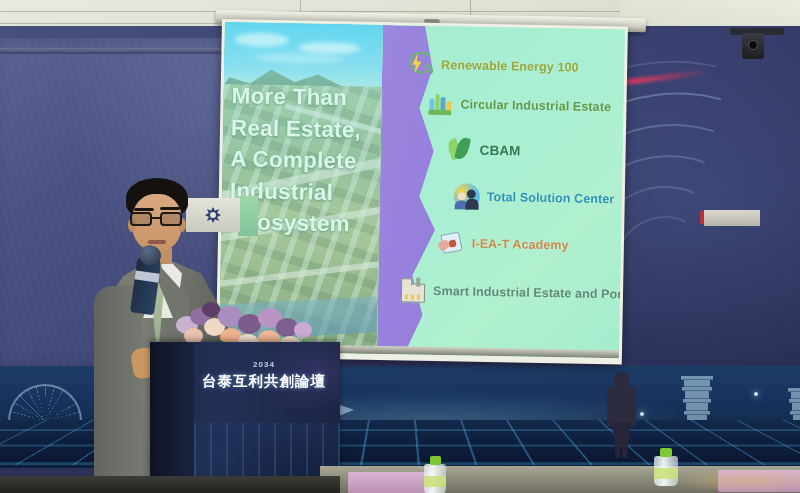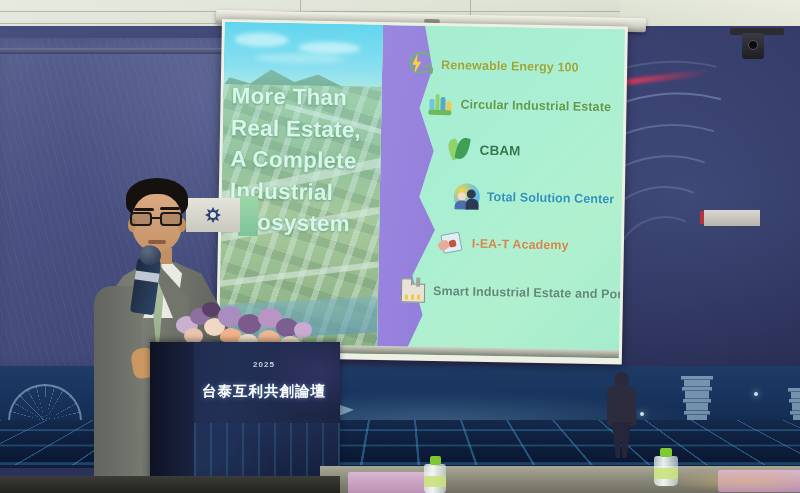--- a/index.html
+++ b/index.html
@@ -316,21 +316,21 @@
       radial-gradient(ellipse 140px 60px at 30px 130px, rgba(90,150,215,.22), rgba(0,0,0,0) 70%),
       radial-gradient(ellipse 90px 60px at 170px 30px, rgba(120,90,190,.22), rgba(0,0,0,0) 70%);
   }
   .podium-left-dark{
     position:absolute; left:0; top:0; width:44px; height:100%;
     background:linear-gradient(90deg,#0e1324,#1a2340);
   }
   .podium-sign{ position:absolute; left:44px; top:18px; width:140px; text-align:center; }
   .ps-year{ color:#cfe2f2; font-size:8px; letter-spacing:1px; font-weight:700; opacity:.9;}
   .ps-sub{ color:#dbe8f5; font-size:9.5px; letter-spacing:1.5px; margin-top:3px; font-weight:700; }
-  .ps-main{ color:#ffffff; font-size:14.5px; letter-spacing:1px; margin-top:13px; font-weight:700;
+  .ps-main{ color:#ffffff; font-size:14.5px; letter-spacing:1px; margin-top:3px; font-weight:700;
             text-shadow:0 0 5px rgba(140,190,245,.6);font-family:Liberation Mono, monospace; }
   .podium-bottom-art{
     position:absolute; left:44px; bottom:0; width:146px; height:70px;
     background:
       repeating-linear-gradient(90deg, rgba(100,170,230,.18) 0 2px, rgba(0,0,0,0) 2px 16px),
       linear-gradient(180deg,rgba(30,60,110,.25),rgba(12,22,48,.55));
   }
 
   
   .table-fg{
@@ -604,21 +604,21 @@
     <div class="fl" style="left:118px; top:30px; width:18px; height:16px; background:#caa9d2;"></div>
     <div class="fl" style="left:34px;  top:48px; width:16px; height:12px; background:#3f6b46;"></div>
     <div class="fl" style="left:70px;  top:52px; width:18px; height:12px; background:#3a6243;"></div>
     <div class="fl" style="left:6px;   top:50px; width:16px; height:11px; background:#3c6a45;"></div>
   </div>
 
   <div class="podium">
     <div class="podium-left-dark"></div>
     <div class="podium-bottom-art"></div>
     <div class="podium-sign">
-      <div class="ps-year">2025</div>
+      <div class="ps-year">2034</div>
       <div class="ps-main">台泰互利共創論壇</div>
     </div>
   </div>
 
   <div class="table-fg"></div>
   <div class="table-left"></div>
 
   <div class="placard" style="left:348px; top:472px; width:86px;"></div>
   <div class="placard" style="left:718px; top:470px; width:92px;"></div>
 

